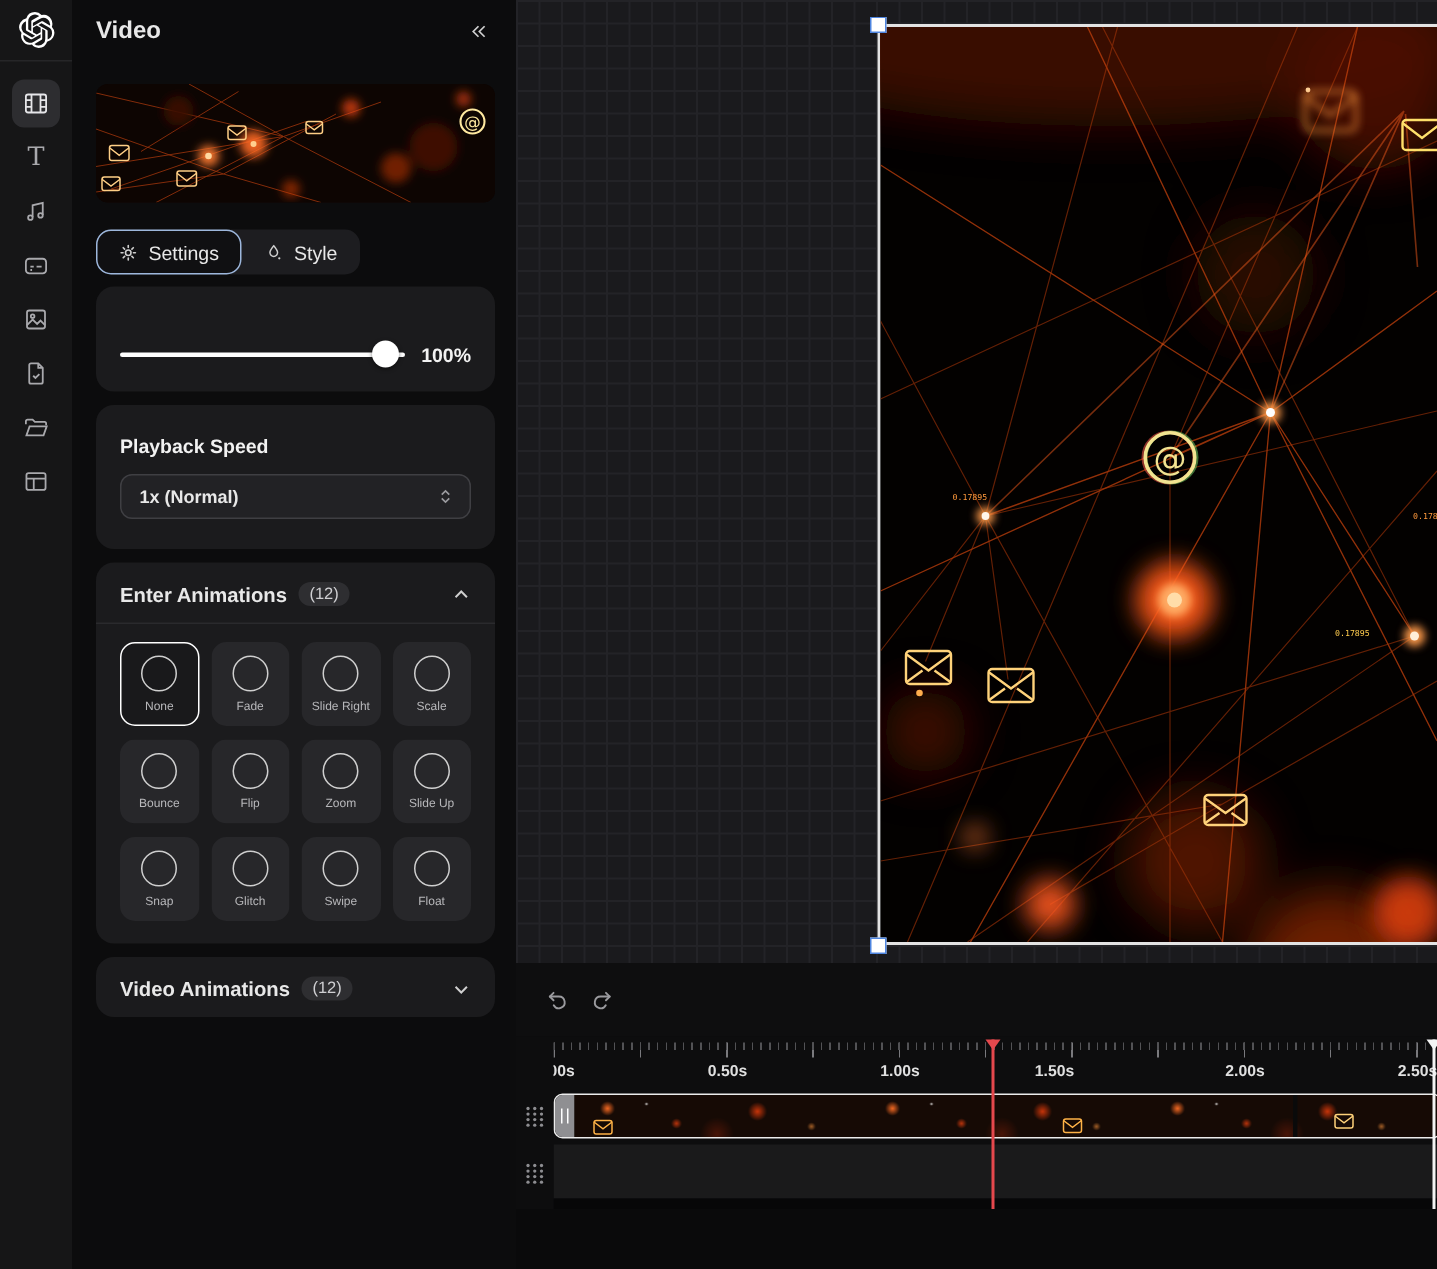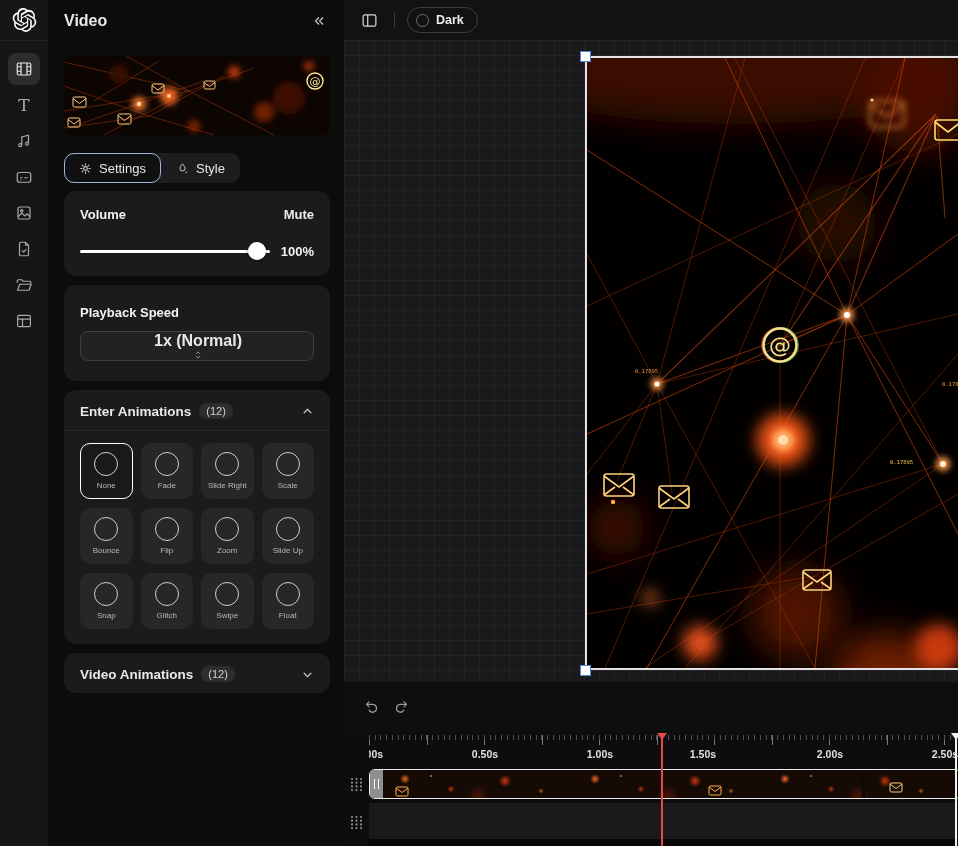--- a/index.html
+++ b/index.html
@@ -37,21 +37,21 @@
   .row-between { display:flex; justify-content:space-between; align-items:center; }
   .lbl { font-size:13px; font-weight:700; color:#f2f2f2; }
   .lbl-soft { font-size:13px; font-weight:600; color:#ececec; cursor:pointer; }
   .slider-row { display:flex; align-items:center; margin-top:20px; }
   .slider { position:relative; flex:1; height:18px; cursor:pointer; }
   .slider-track { position:absolute; top:7.5px; left:0; right:0; height:3px; background:#ffffff; border-radius:2px; }
   .slider-knob { position:absolute; top:0; right:4px; width:18px; height:18px; background:#ffffff; border-radius:50%; box-shadow:0 1px 3px rgba(0,0,0,.5); }
   .vol-val { width:44px; text-align:right; font-size:13px; font-weight:700; color:#f2f2f2; }
 
   .pb-card { padding:20px 16px; }
-  .select { margin-top:11px; height:30px; border:1px solid #3f3f43; background:#222225; border-radius:8px; display:flex; align-items:center; justify-content:space-between; padding:0 10px 0 12px; font-size:16px; font-weight:600; cursor:pointer;flex-direction:column; }
+  .select { margin-top:11px; height:30px; border:1px solid #3f3f43; background:#222225; border-radius:8px; display:flex; align-items:center; justify-content:space-between; padding:0 10px 0 12px; font-size:12px; font-weight:600; cursor:pointer; }
 
   .sect-head { display:flex; align-items:center; padding:13px 16px 11px 16px; cursor:pointer; }
   .sect-title { font-size:13.5px; font-weight:700; }
   .badge { margin-left:8px; background:#2e2e31; color:#cfcfd2; font-size:11px; padding:2px 7px; border-radius:9px; }
   .sect-head .spacer { flex:1; }
   .divider { height:1px; background:#2a2a2d; }
   .anim-grid { display:grid; grid-template-columns:repeat(4,1fr); gap:9px 8px; padding:12px 16px 15px 16px; }
   .anim-tile { background:#27272a; border:1.5px solid transparent; border-radius:10px; height:56px; display:flex; flex-direction:column; align-items:center; justify-content:center; cursor:pointer; }
   .anim-tile.selected { border-color:#ffffff; background:#19191b; }
   .anim-circle { width:24px; height:24px; border:1.5px solid #cfcfcf; border-radius:50%; }
@@ -235,24 +235,20 @@
       <div class="tab">
         <svg width="13" height="13" viewBox="0 0 24 24" fill="none" stroke-width="1.8">
           <path d="M12 3.5c2.6 3.1 4.7 5.7 4.7 8.3a4.7 4.7 0 1 1-9.4 0C7.3 9.2 9.4 6.6 12 3.5z"></path>
             <circle cx="18.8" cy="18.8" r="1.4" fill="#cfcfcf" stroke="none"></circle>
         </svg>
         <span>Style</span>
       </div>
     </div>
 
     <div class="card first vol-card">
-      <div class="row-between">
-        <span class="lbl">Volume</span>
-        <span class="lbl-soft">Mute</span>
-      </div>
       <div class="slider-row">
         <div class="slider">
           <div class="slider-track"></div>
           <div class="slider-knob"></div>
         </div>
         <div class="vol-val">100%</div>
       </div>
     </div>
 
     <div class="card pb-card">
@@ -334,33 +330,20 @@
         <span class="spacer"></span>
         <svg width="13" height="13" viewBox="0 0 24 24" fill="none" stroke="#cfcfcf" stroke-width="2.4">
             <path d="M5 9l7 7 7-7"></path>
           </svg>
       </div>
     </div>
   </div>
 
   <div class="main">
 
-    <div class="topbar">
-      <div class="icon-btn">
-        <svg width="17" height="17" viewBox="0 0 24 24" fill="none" stroke="#d8d8d8" stroke-width="1.7">
-          <rect x="3" y="4" width="18" height="16" rx="2.5"></rect>
-            <path d="M9.5 4v16"></path>
-        </svg>
-      </div>
-      <div class="vdiv"></div>
-      <div class="dark-pill">
-        <span class="dark-swatch"></span>
-        <span>Dark</span>
-      </div>
-    </div>
 
     <div class="canvas">
       <div class="video-el">
         <svg width="371" height="610" viewBox="0 0 371 610">
           <rect width="371" height="610" fill="#030100"></rect>
           <defs>
             <filter id="b3" x="-80%" y="-80%" width="260%" height="260%">
                 <feGaussianBlur stdDeviation="3"></feGaussianBlur>
               </filter>
             <filter id="b8" x="-80%" y="-80%" width="260%" height="260%">

